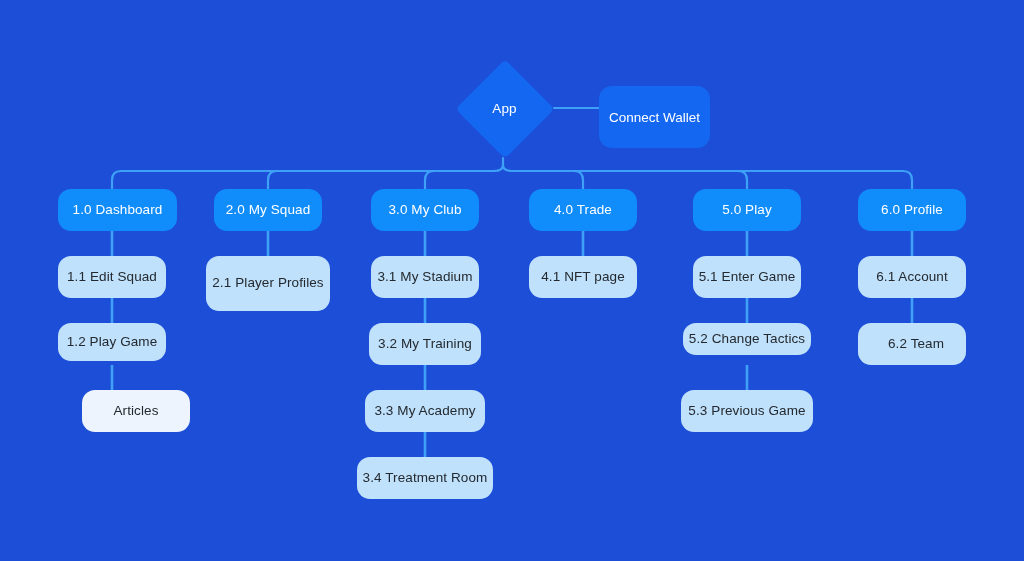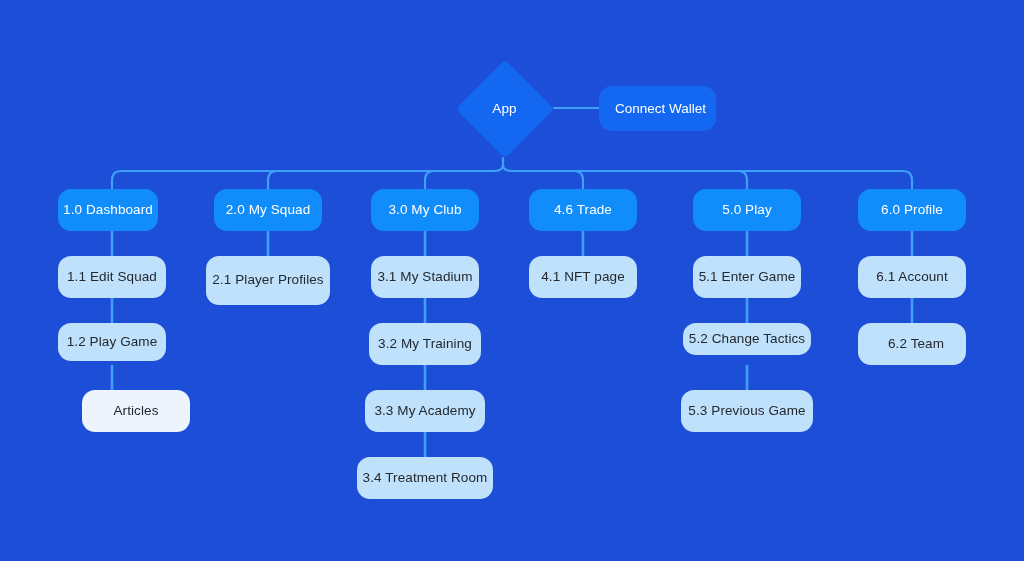--- a/index.html
+++ b/index.html
@@ -87,31 +87,30 @@
     color: #ffffff;
     font-size: 13.5px;
     letter-spacing: 0.2px;
   }
   
   #connect-wallet {
     position: absolute;
     left: 599px;
     top: 86px;
     width: 111px;
-    height: 45px;
+    height: 62px;
     background: #1467f0;
     color: #ffffff;
     border-radius: 13px;
     display: flex;
     align-items: center;
     justify-content: center;
     font-size: 13.5px;
     white-space: nowrap;
     cursor: pointer;
-    padding-left: 6px;
   }
 </style>
 </head>
 <body>
 
 <div id="canvas">
 
   <svg id="connectors" viewBox="0 0 1024 561" xmlns="http://www.w3.org/2000/svg" aria-hidden="true">
     <g fill="none" stroke="#3ea1f7" stroke-width="2.2" stroke-linecap="round">
 
@@ -153,35 +152,35 @@
     </g>
   </svg>
 
   <div id="root-diamond">
     <div class="dshape"></div>
     <div class="dlabel">App</div>
   </div>
 
   <div id="connect-wallet">Connect Wallet</div>
 
-  <div class="node lvl1" style="left:58px; top:189px; width:100px; height:42px;">1.0 Dashboard</div>
+  <div class="node lvl1" style="left:58px; top:189px; width:119px; height:42px;">1.0 Dashboard</div>
   <div class="node lvl2" style="left:58px; top:256px; width:108px; height:42px;text-align:center;">1.1 Edit Squad</div>
   <div class="node lvl2" style="left:58px; top:323px; width:108px; height:38px;">1.2 Play Game</div>
   <div class="node extra" style="left:58px; top:390px; width:108px; height:42px;margin-left:24px;">Articles</div>
 
   <div class="node lvl1" style="left:214px; top:189px; width:108px; height:42px;">2.0 My Squad</div>
-  <div class="node lvl2" style="left:206px; top:256px; width:124px; height:49px;">2.1 Player Profiles</div>
+  <div class="node lvl2" style="left:206px; top:256px; width:124px; height:55px;">2.1 Player Profiles</div>
 
   <div class="node lvl1" style="left:371px; top:189px; width:108px; height:42px;">3.0 My Club</div>
   <div class="node lvl2" style="left:371px; top:256px; width:108px; height:42px;">3.1 My Stadium</div>
   <div class="node lvl2" style="left:369px; top:323px; width:112px; height:42px;">3.2 My Training</div>
   <div class="node lvl2" style="left:365px; top:390px; width:120px; height:42px;">3.3 My Academy</div>
   <div class="node lvl2" style="left:357px; top:457px; width:136px; height:42px;">3.4 Treatment Room</div>
 
-  <div class="node lvl1" style="left:529px; top:189px; width:108px; height:42px;">4.6 Trade</div>
+  <div class="node lvl1" style="left:529px; top:189px; width:108px; height:42px;">4.0 Trade</div>
   <div class="node lvl2" style="left:529px; top:256px; width:108px; height:42px;">4.1 NFT page</div>
 
   <div class="node lvl1" style="left:693px; top:189px; width:108px; height:42px;">5.0 Play</div>
   <div class="node lvl2" style="left:693px; top:256px; width:108px; height:42px;">5.1 Enter Game</div>
   <div class="node lvl2" style="left:683px; top:323px; width:128px; height:32px;">5.2 Change Tactics</div>
   <div class="node lvl2" style="left:681px; top:390px; width:132px; height:42px;">5.3 Previous Game</div>
 
   <div class="node lvl1" style="left:858px; top:189px; width:108px; height:42px;">6.0 Profile</div>
   <div class="node lvl2" style="left:858px; top:256px; width:108px; height:42px;">6.1 Account</div>
   <div class="node lvl2" style="left:858px; top:323px; width:108px; height:42px;padding-left:8px;">6.2 Team</div>

